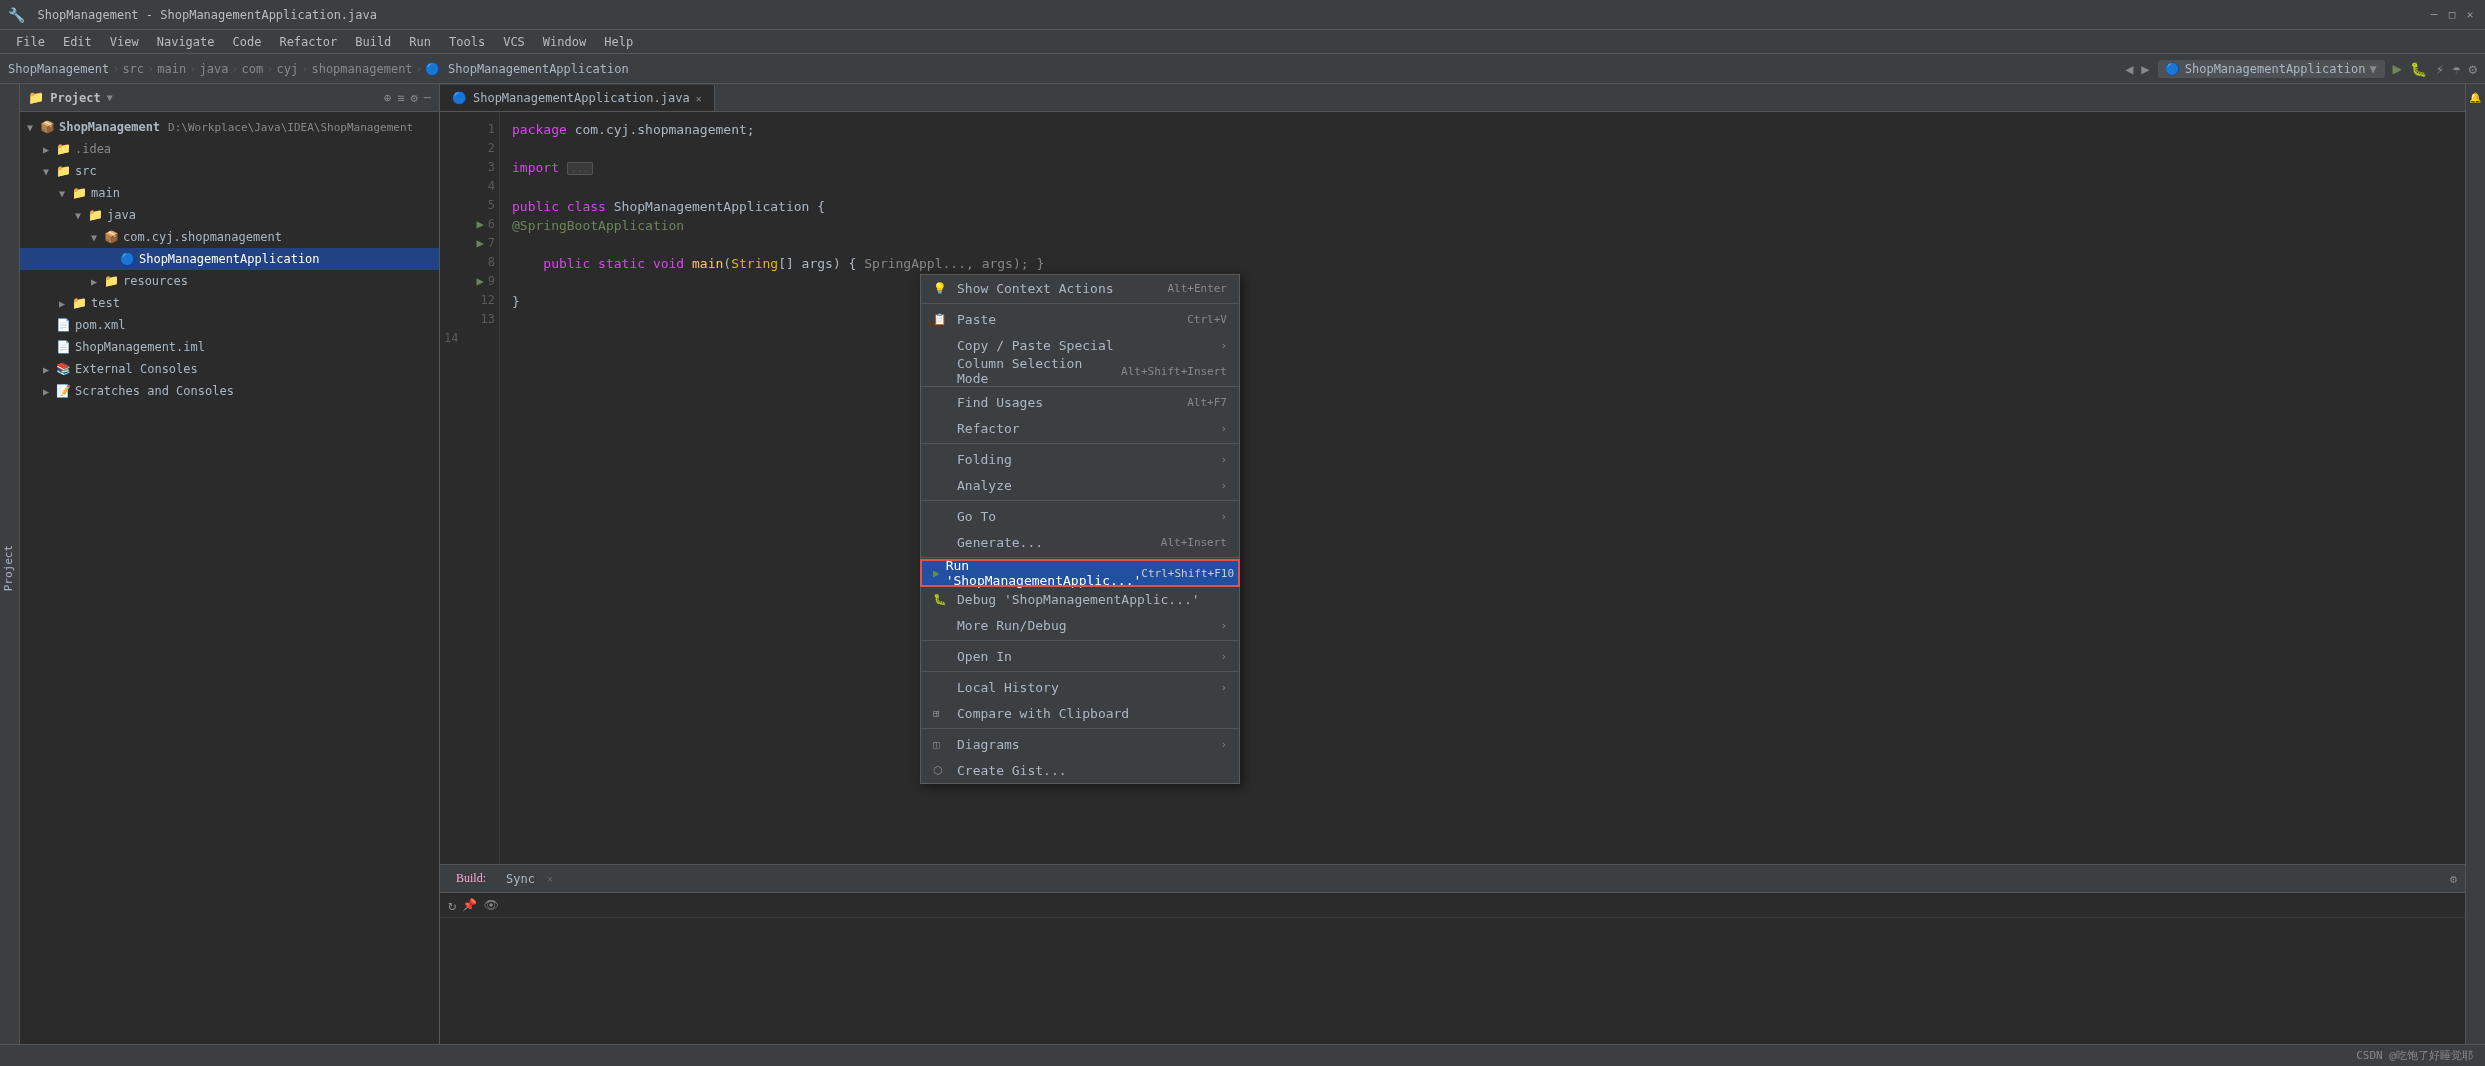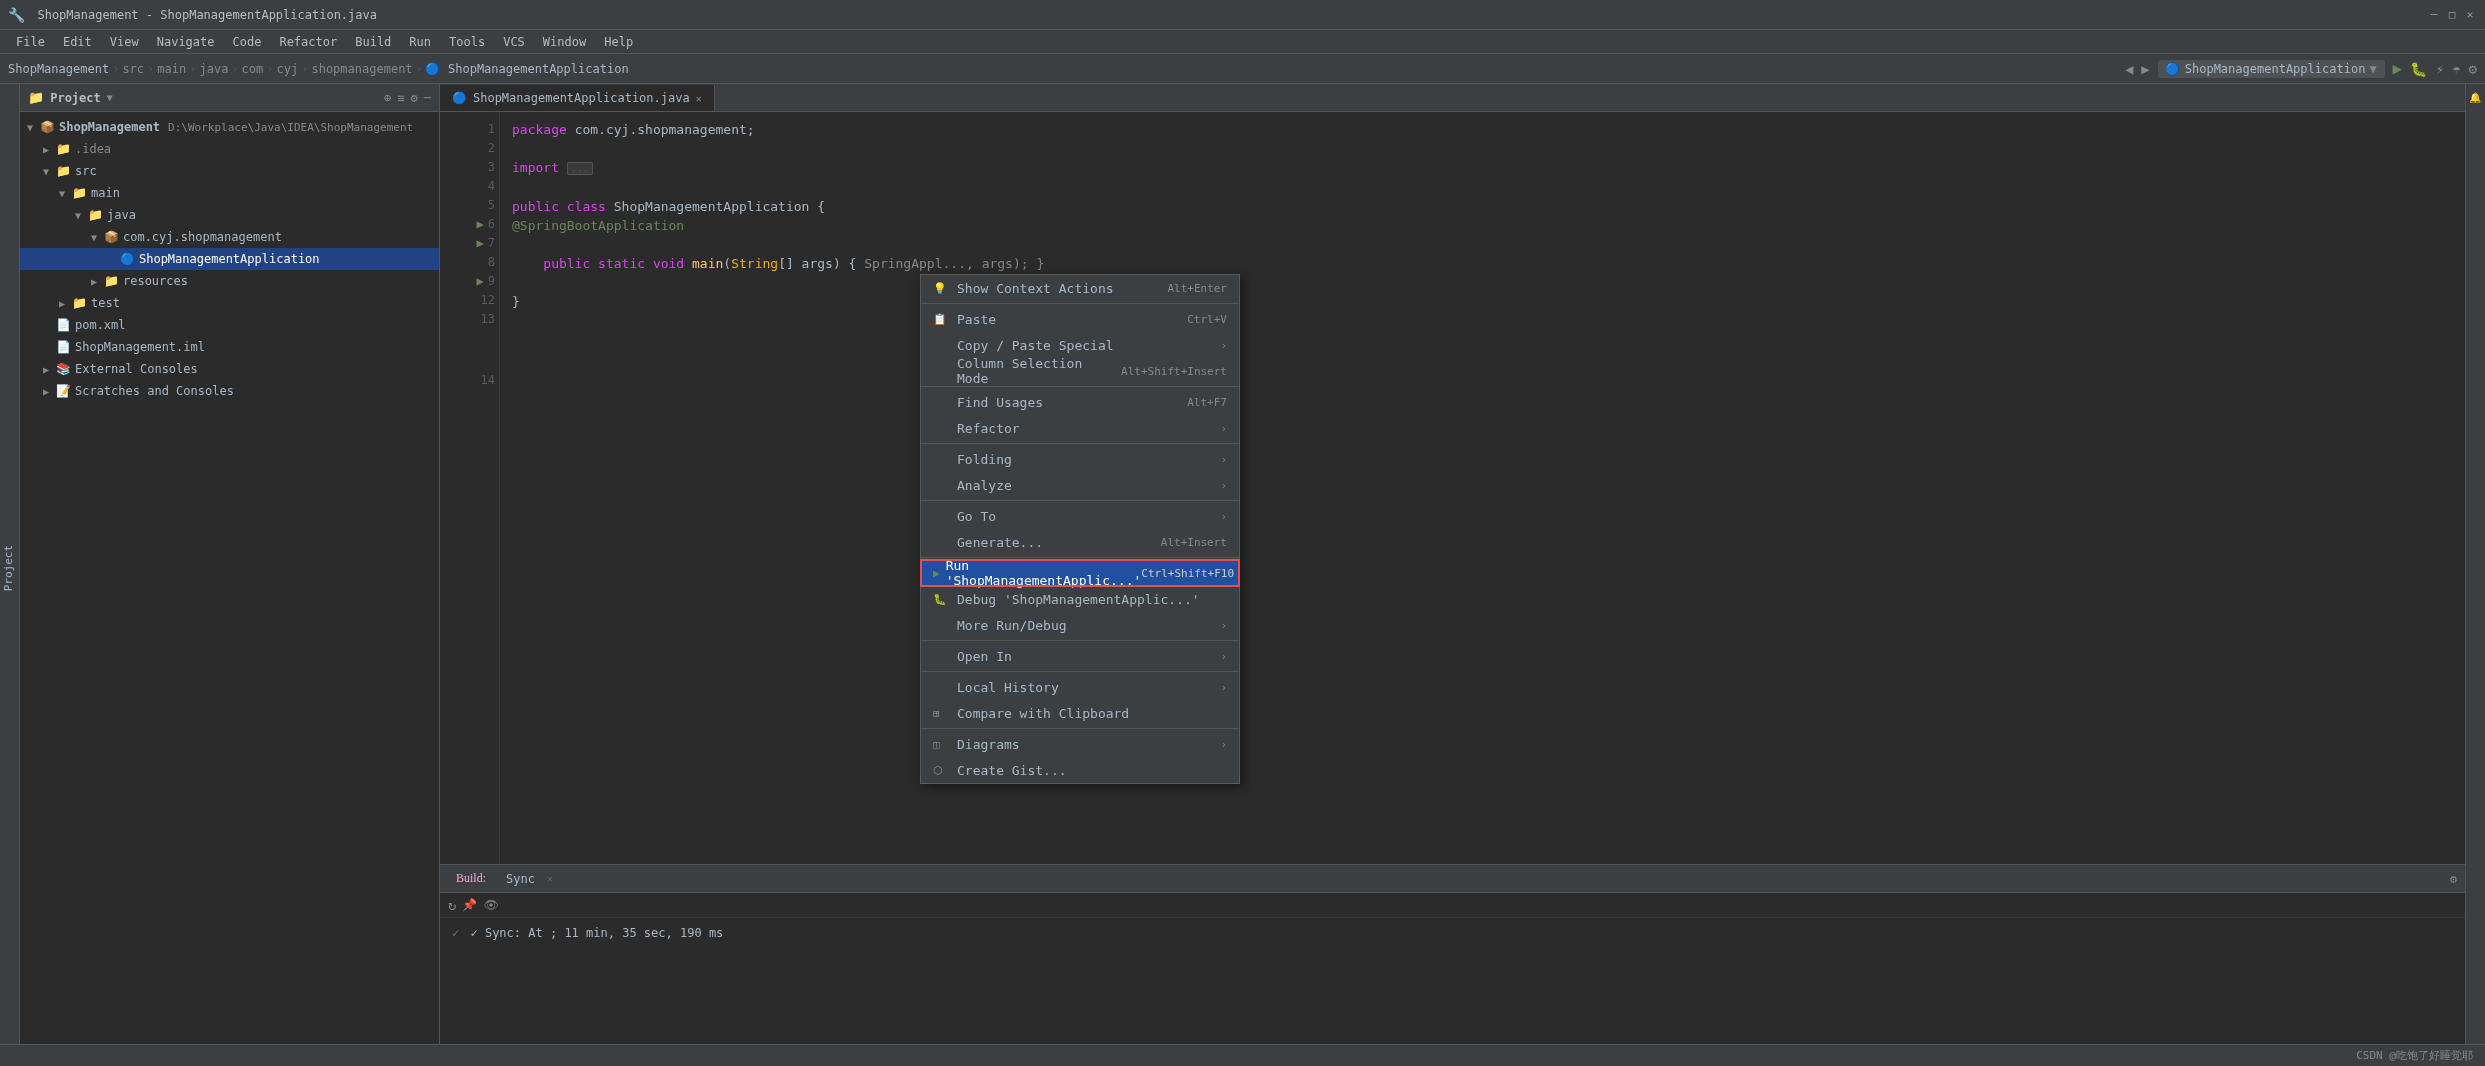--- a/index.html
+++ b/index.html
@@ -366,21 +366,21 @@
           <div style="display:flex; justify-content:flex-end; gap:2px; align-items:center; height:19px;">
             <span style="color:#6a8759; cursor:pointer; margin-right:2px;">▶</span>
             <span>9</span>
           </div>
           <div style="height:19px; display:flex; justify-content:flex-end; align-items:center;">
               <span>12</span>
             </div>
           <div style="height:19px; display:flex; justify-content:flex-end; align-items:center;">
               <span>13</span>
             </div>
-          <div style="height:19px; display:flex; justify-content:flex-end; align-items:center;margin-top:42px;">
+          <div style="height:19px; display:flex; justify-content:flex-start; align-items:center;">
               <span>14</span>
             </div>
         </div>
 
         <div id="code-area" style="flex:1; padding:8px 12px; overflow:auto; font-size:13px; line-height:19px; background:#2b2b2b; font-family: Consolas, monospace;">
           <div><code><span class="kw">package</span> <span class="pkg">com.cyj.shopmanagement</span>;</code></div>
           <div>&nbsp;</div>
           <div><code><span class="kw">import</span> <span class="fold-btn">...</span></code></div>
           <div>&nbsp;</div>
           <div><code><span class="kw">public class</span> <span style="color:#a9b7c6;">ShopManagementApplication</span> {</code></div>
@@ -400,24 +400,20 @@
           <span style="color:#666; font-size:10px; cursor:pointer;">✕</span>
           <div style="margin-left:auto;">
             <span style="color:#888; font-size:12px; cursor:pointer;">⚙</span>
           </div>
         </div>
         <div style="display:flex; align-items:center; padding:4px 8px; gap:6px; border-bottom:1px solid #383838;">
           <span style="color:#888; font-size:14px; cursor:pointer;">↻</span>
           <span style="color:#888; font-size:12px; cursor:pointer;">📌</span>
           <span style="color:#888; font-size:12px; cursor:pointer;">👁</span>
         </div>
-        <div style="padding:8px 12px; font-size:12px; color:#a9b7c6;">
-          <span style="color:#6a8759; margin-right:4px;">✓</span>
-          <span>✓ Sync: At ; 11 min, 35 sec, 190 ms</span>
-        </div>
       </div>
     </div>
   </div>
 
   <div style="width:20px; background:#3c3f41; border-left:1px solid #555; display:flex; flex-direction:column; align-items:center; padding-top:8px;">
     <span style="color:#888; font-size:10px; cursor:pointer;">🔔</span>
   </div>
 
   <div id="context-menu">
 

